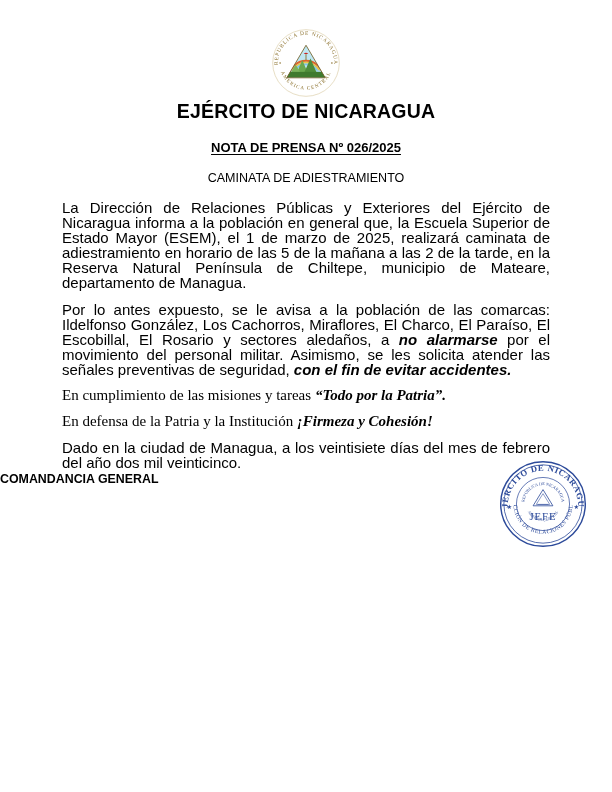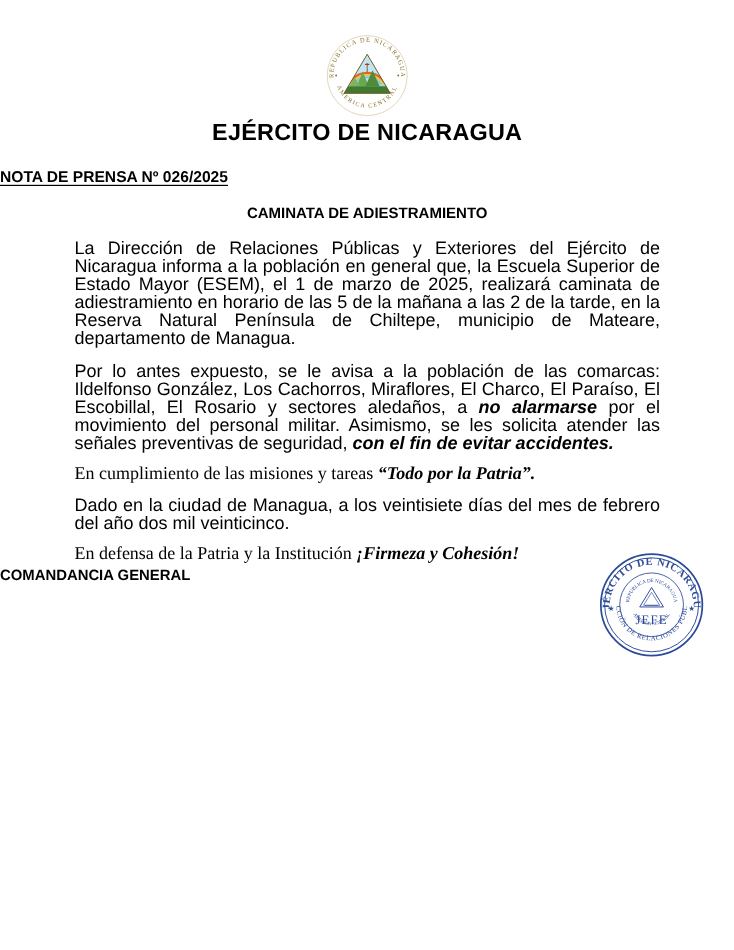--- a/index.html
+++ b/index.html
@@ -47,35 +47,36 @@
     text-align: center;
     font-size: 19.5px;
     font-weight: bold;
     letter-spacing: 0.2px;
   }
   .subtitle {
     position: absolute;
     top: 140px;
     left: 0;
     width: 612px;
+    text-align: center;
     font-size: 13px;
     font-weight: bold;
   }
   .subtitle span.u {
     text-decoration: underline;
     text-underline-offset: 2px;
   }
   .subject {
     position: absolute;
     top: 171px;
     left: 0;
     width: 612px;
     text-align: center;
     font-size: 12.5px;
-    font-weight: bold;
+    font-weight: normal;
   }
 
   
   .body-block {
     position: absolute;
     top: 200px;
     left: 62px;
     width: 488px;
   }
   .para {
@@ -176,26 +177,26 @@
     </p>
 
     <p class="para">
       <span>Por lo antes expuesto, se le avisa a la población de las comarcas: Ildelfonso González, Los Cachorros, Miraflores, El Charco, El Paraíso, El Escobillal, El Rosario y sectores aledaños, a </span><span class="bi">no alarmarse</span><span> por el movimiento del personal militar. Asimismo, se les solicita atender las señales preventivas de seguridad, </span><span class="bi">con el fin de evitar accidentes.</span>
     </p>
 
     <p class="para nojust">
       <span>En cumplimiento de las misiones y tareas </span><span class="bi">“Todo por la Patria”.</span>
     </p>
 
+    <p class="para nojust">
+      <span>En defensa de la Patria y la Institución </span><span class="bi">¡Firmeza y Cohesión!</span>
+    </p>
+
     <p class="para">
       <span>Dado en la ciudad de Managua, a los veintisiete días del mes de febrero del año dos mil veinticinco.</span>
-    </p>
-
-    <p class="para nojust">
-      <span>En defensa de la Patria y la Institución </span><span class="bi">¡Firmeza y Cohesión!</span>
     </p>
   </div>
 
   <div class="signature">
     <div>COMANDANCIA GENERAL</div>
   </div>
 
   <svg class="seal" viewBox="0 0 100 100">
     <defs>
       <path id="sealTop" d="M 11,52 A 39,39 0 0 1 89,52"></path>

